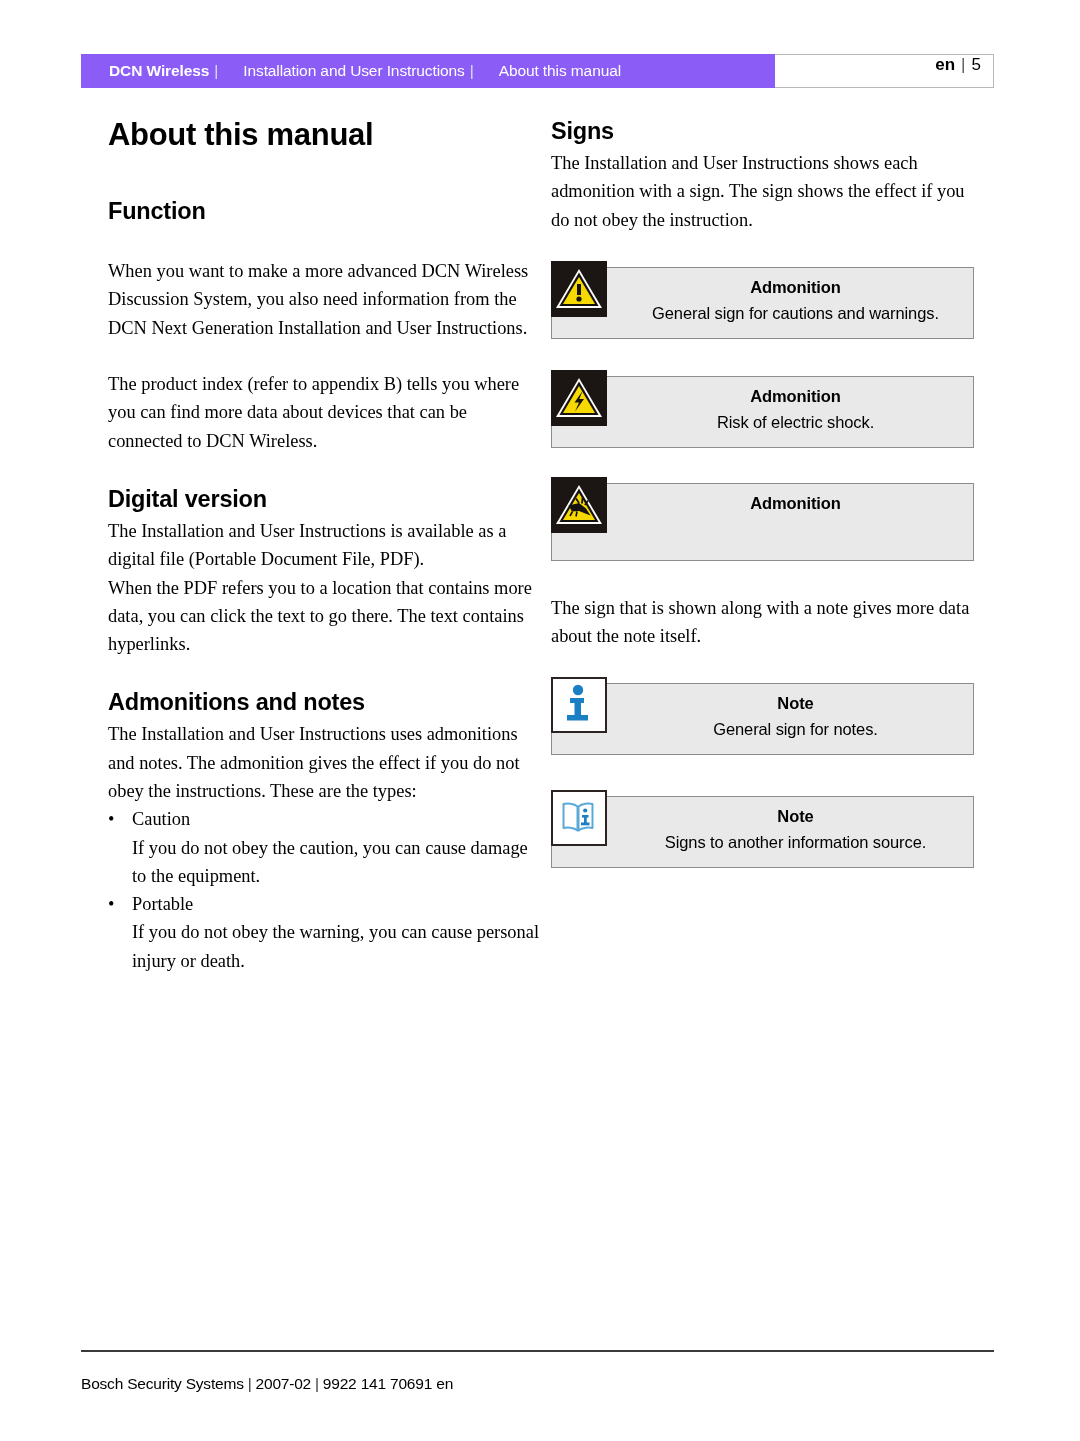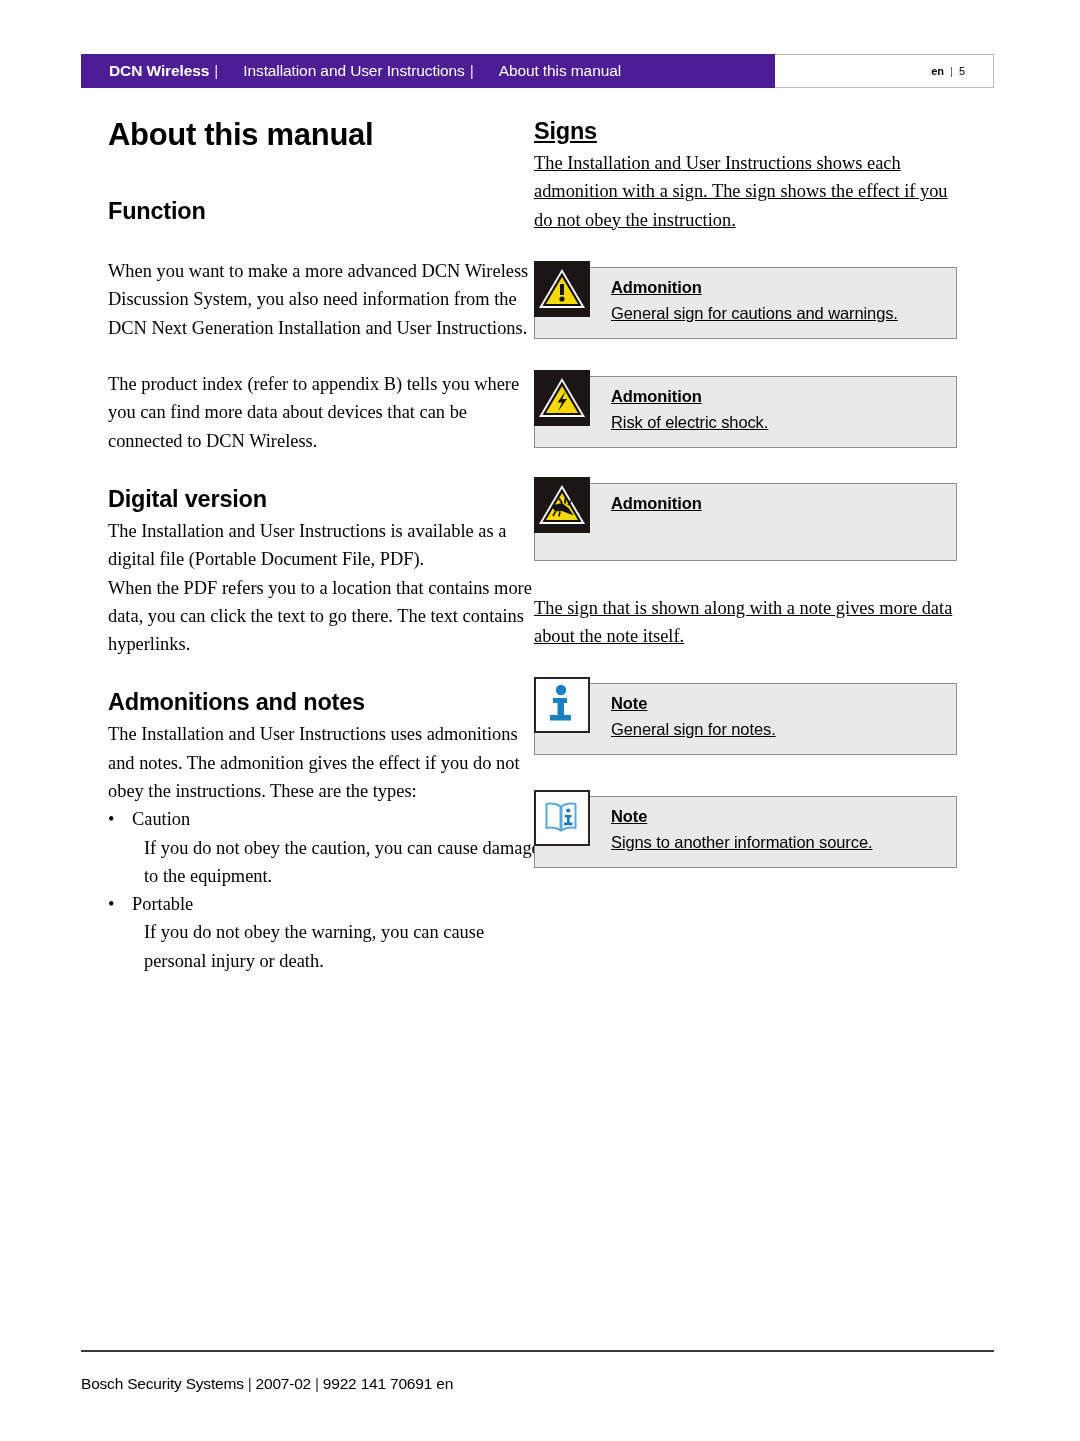--- a/index.html
+++ b/index.html
@@ -20,21 +20,21 @@
   .page-header {
     position: absolute;
     left: 81px;
     top: 54px;
     width: 913px;
     height: 34px;
     display: flex;
     align-items: stretch;
   }
   .header-bar {
-    background: #4c1d95;
+    background: #8b5cf6;
     flex: 0 0 694px;
     display: flex;
     align-items: center;
     padding-left: 28px;
     box-sizing: border-box;
     font-family: "Liberation Sans", sans-serif;
     font-size: 15.5px;
     color: #ffffff;
     white-space: nowrap;
     letter-spacing: -0.1px;
@@ -51,25 +51,24 @@
     font-weight: normal;
     margin-left: 20px;
   }
   .header-page {
     flex: 1 1 auto;
     background: #ffffff;
     border: 1px solid #b9b9b9;
     border-left: none;
     box-sizing: border-box;
     display: flex;
-    align-items: center;
     justify-content: flex-end;
-    padding-right: 28px;
-    font-family: "Liberation Sans", sans-serif;
-    font-size: 11px;
+    padding-right: 12px;
+    font-family: "Liberation Sans", sans-serif;
+    font-size: 17px;
     color: #000000;
   }
   .header-lang {
     font-weight: bold;
   }
   .header-page-sep {
     padding: 0 6px;
     color: #555;
     font-weight: normal;
   }
@@ -80,23 +79,22 @@
   
   .col {
     position: absolute;
     top: 118px;
   }
   .col-left {
     left: 108px;
     width: 432px;
   }
   .col-right {
-    left: 534px;
+    left: 551px;
     width: 427px;
-    text-decoration: underline;
   }
 
   h1.doc-title {
     font-family: "Liberation Sans", sans-serif;
     font-size: 31px;
     font-weight: bold;
     margin: 0 0 0 0;
     line-height: 1.1;
     letter-spacing: -0.3px;
     color: #000;
@@ -145,35 +143,36 @@
     width: 24px;
     flex: 0 0 24px;
     text-align: left;
     font-size: 18.4px;
     line-height: 28.3px;
   }
   .bullet-term {
     font-weight: normal;
   }
   .bullet-desc {
-    margin-left: 36px;
+    margin-left: 24px;
     font-family: "Liberation Serif", serif;
     font-size: 18.4px;
     line-height: 28.3px;
   }
 
   
   .signbox {
     position: relative;
     background: #e9e9e9;
     border: 1px solid #8d8d8d;
     box-sizing: border-box;
     width: 423px;
     padding: 10px 10px 12px 76px;
     margin: 0;
+    text-align: center;
   }
   .signbox.tall { min-height: 78px; }
   .sign-icon {
     position: absolute;
     left: -1px;
     top: -7px;
     width: 56px;
     height: 56px;
     box-sizing: border-box;
   }

